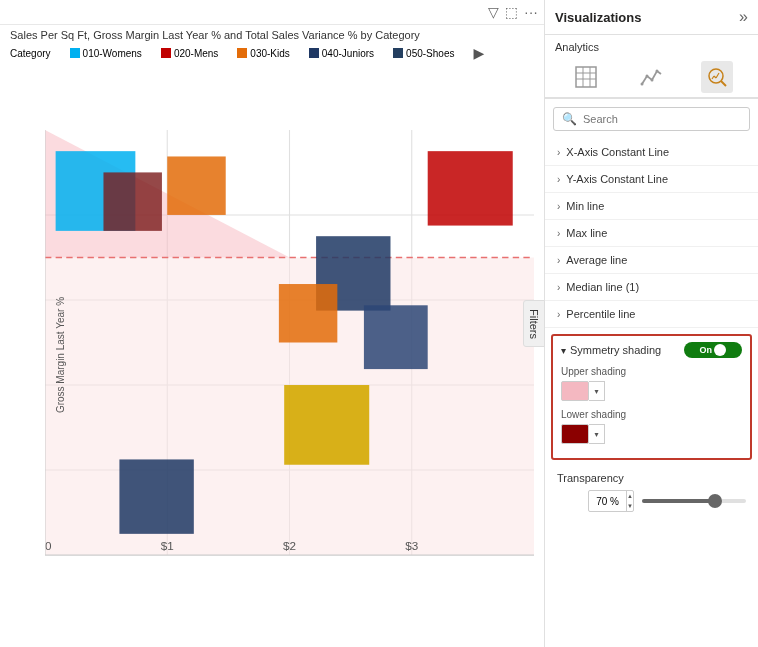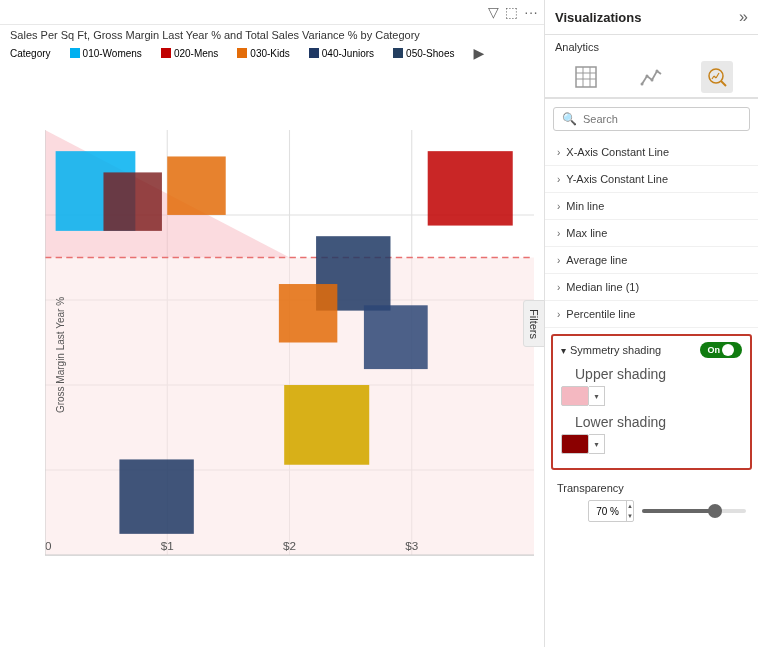--- a/index.html
+++ b/index.html
@@ -241,43 +241,42 @@
       display: flex;
       align-items: center;
       gap: 4px;
     }
 
     .toggle-switch {
       display: flex;
       align-items: center;
       background: #107c10;
       border-radius: 10px;
-      padding: 2px 8px;
+      padding: 2px 16px;
       gap: 2px;
       cursor: pointer;
     }
 
     .toggle-on-label {
       font-size: 9px;
       color: white;
       font-weight: bold;
     }
 
     .toggle-circle {
       width: 12px;
       height: 12px;
       background: white;
       border-radius: 50%;
     }
 
     .shading-label {
-      font-size: 14px;
+      font-size: 10px;
       color: #555;
       margin-bottom: 4px;
-      margin-left: 14px;
     }
 
     .color-picker-row {
       display: flex;
       align-items: center;
       margin-bottom: 8px;
     }
 
     .color-swatch {
       width: 28px;

